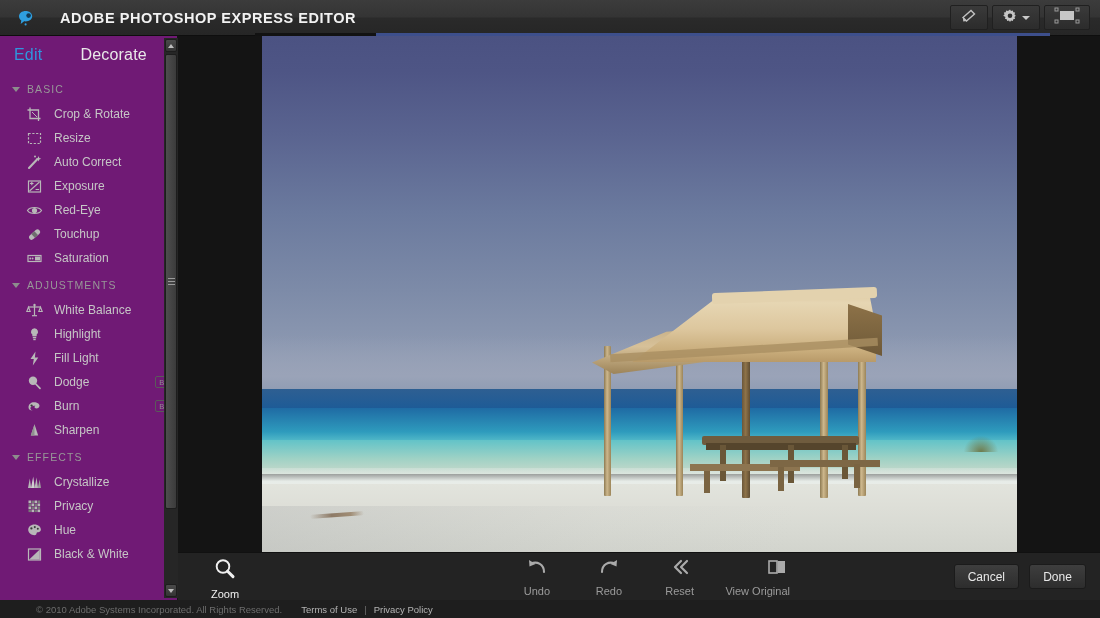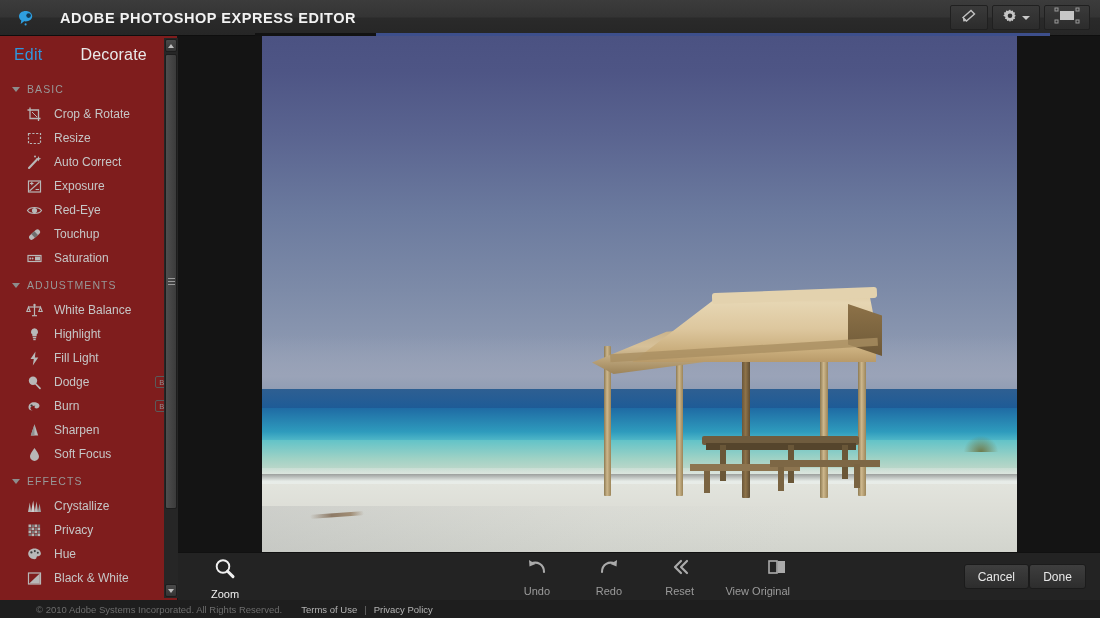--- a/index.html
+++ b/index.html
@@ -32,21 +32,21 @@
   .tool-btn + .tool-btn { margin-left: 3px; }
   .caret-dn { width: 0; height: 0; border-left: 4px solid transparent; border-right: 4px solid transparent; border-top: 4px solid #c9c9c9; }
 
   
   #accent-stripe { position: absolute; left: 376px; top: 33px; width: 674px; height: 4px; background: #3d4f8c; }
   #accent-dark { position: absolute; left: 255px; top: 33px; width: 121px; height: 4px; background: #121212; }
 
   
   #sidebar {
     position: absolute; left: 0; top: 36px; width: 178px; height: 564px;
-    background: #7f1d1d; border-right: 1px solid #151515; overflow: hidden;
+    background: #701a75; border-right: 1px solid #151515; overflow: hidden;
   }
   #mode-tabs { display: flex; align-items: center; height: 38px; padding-left: 14px; gap: 38px; }
   .mode-tab { font-size: 16px; letter-spacing: .2px; }
   #tab-edit { color: #2f96dd; }
   #tab-decorate { color: #e9e9e9; }
 
   #panel-list { position: absolute; left: 0; top: 38px; width: 196px; height: 526px; overflow: hidden; }
   .group-header {
     display: flex; align-items: center; gap: 7px;
     padding: 9px 0 7px 12px; color: #989898; font-size: 10.5px;
@@ -138,21 +138,21 @@
     display: flex; flex-direction: column; align-items: center; justify-content: center; gap: 3px;
   }
   #zoom-label { color: #f0f0f0; font-size: 11px; font-weight: normal; }
   #history-tools {
     position: absolute; left: 300px; top: 4px; display: flex; align-items: flex-start; gap: 0px;
   }
   .hist-btn {
     width: 72px; display: flex; flex-direction: column; align-items: flex-end; gap: 4px;
   }
   .hist-btn .lbl { color: #9b9b9b; font-size: 11px; }
-  #action-buttons { position: absolute; right: 14px; top: 11px; display: flex; gap: 0; align-items: flex-end; }
+  #action-buttons { position: absolute; right: 14px; top: 11px; display: flex; gap: 10px; align-items: flex-end; }
   .act-btn {
     min-width: 57px; height: 25px; padding: 0 13px;
     background: linear-gradient(to bottom, #3e3e3e, #2d2d2d);
     border: 1px solid #1b1b1b; border-radius: 3px;
     color: #e8e8e8; font-size: 12px;
     display: flex; align-items: center; justify-content: center;
   }
 
   
   #footer {
@@ -350,28 +350,20 @@
           <span class="badge">BETA</span>
         </div>
         <div class="item">
           <span class="ico">
             <svg width="17" height="17" viewBox="0 0 17 17">
               <path d="M8.5 2.2 L12.2 13.6 H4.8 Z" fill="#b8b8b8"></path>
               <path d="M8.5 2.2 L8.5 13.6 H4.8 Z" fill="#8f8f8f"></path>
             </svg>
           </span>
           <span>Sharpen</span>
-        </div>
-        <div class="item">
-          <span class="ico">
-            <svg width="17" height="17" viewBox="0 0 17 17">
-              <path d="M8.5 2 C8.5 2, 4 7.6, 4 10.4 a4.5 4.5 0 0 0 9 0 C13 7.6, 8.5 2, 8.5 2z" fill="#b8b8b8"></path>
-            </svg>
-          </span>
-          <span>Soft Focus</span>
         </div>
         <div class="group-header">
           <span class="caret"></span>
           <span>EFFECTS</span>
         </div>
         <div class="item">
           <span class="ico">
             <svg width="17" height="17" viewBox="0 0 17 17">
               <path d="M2 14 L3.8 4.6 L5.2 14 Z" fill="#b8b8b8"></path>
               <path d="M5 14 L7.2 2.6 L8.8 14 Z" fill="#cfcfcf"></path>

